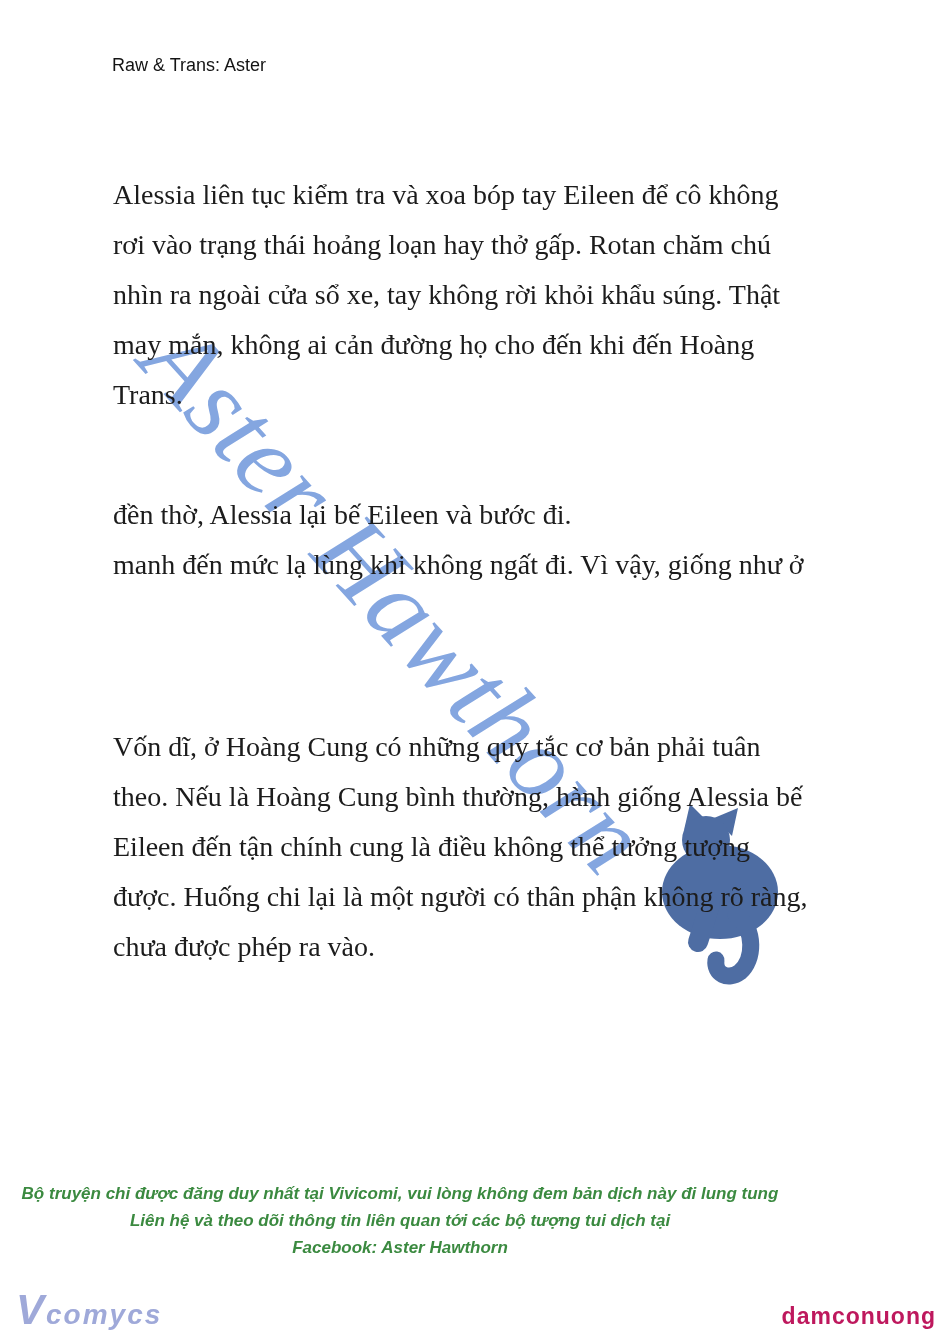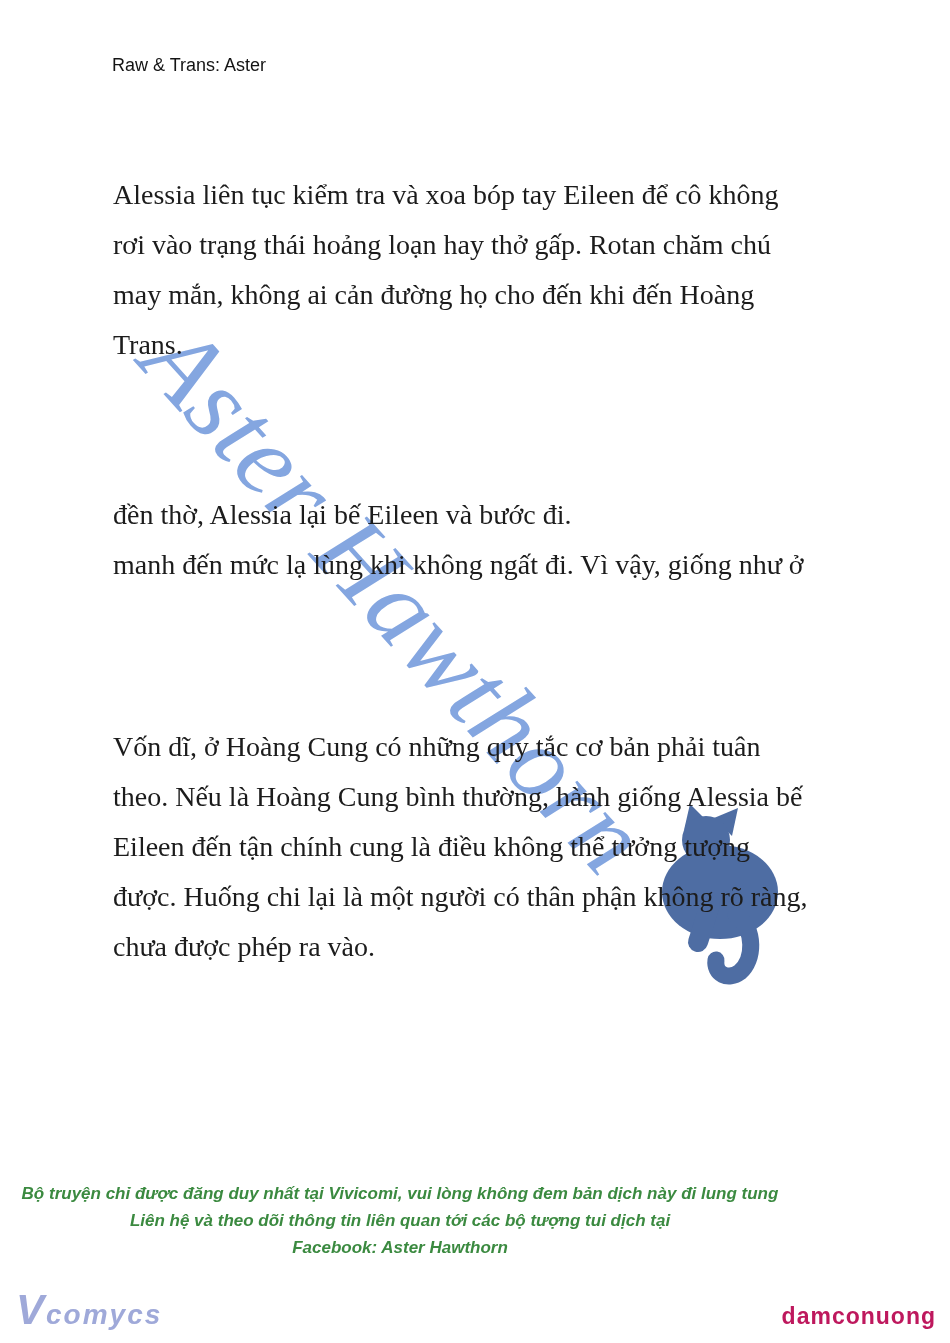--- a/index.html
+++ b/index.html
@@ -104,20 +104,21 @@
     <ellipse cx="72" cy="92" rx="58" ry="47" fill="#4e6da3"></ellipse>
 
     <path d="M62,105 L50,142" fill="none" stroke-width="20" stroke-linecap="round" stroke="#4e6da3"></path>
 
     <path d="M88,115 C108,130 106,160 92,172 C80,181 66,174 68,160" fill="none" stroke-width="17" stroke-linecap="round" stroke="#4e6da3"></path>
   </svg>
 
   <div class="para p1">
     <div class="line">Alessia liên tục kiểm tra và xoa bóp tay Eileen để cô không</div>
     <div class="line">rơi vào trạng thái hoảng loạn hay thở gấp. Rotan chăm chú</div>
+    <div class="line">nhìn ra ngoài cửa sổ xe, tay không rời khỏi khẩu súng. Thật</div>
     <div class="line">may mắn, không ai cản đường họ cho đến khi đến Hoàng</div>
     <div class="line">Trans.</div>
   </div>
 
   <div class="para p2">
     <div class="line">đền thờ, Alessia lại bế Eileen và bước đi.</div>
     <div class="line">manh đến mức lạ lùng khi không ngất đi. Vì vậy, giống như ở</div>
   </div>
 
   <div class="para p3">

